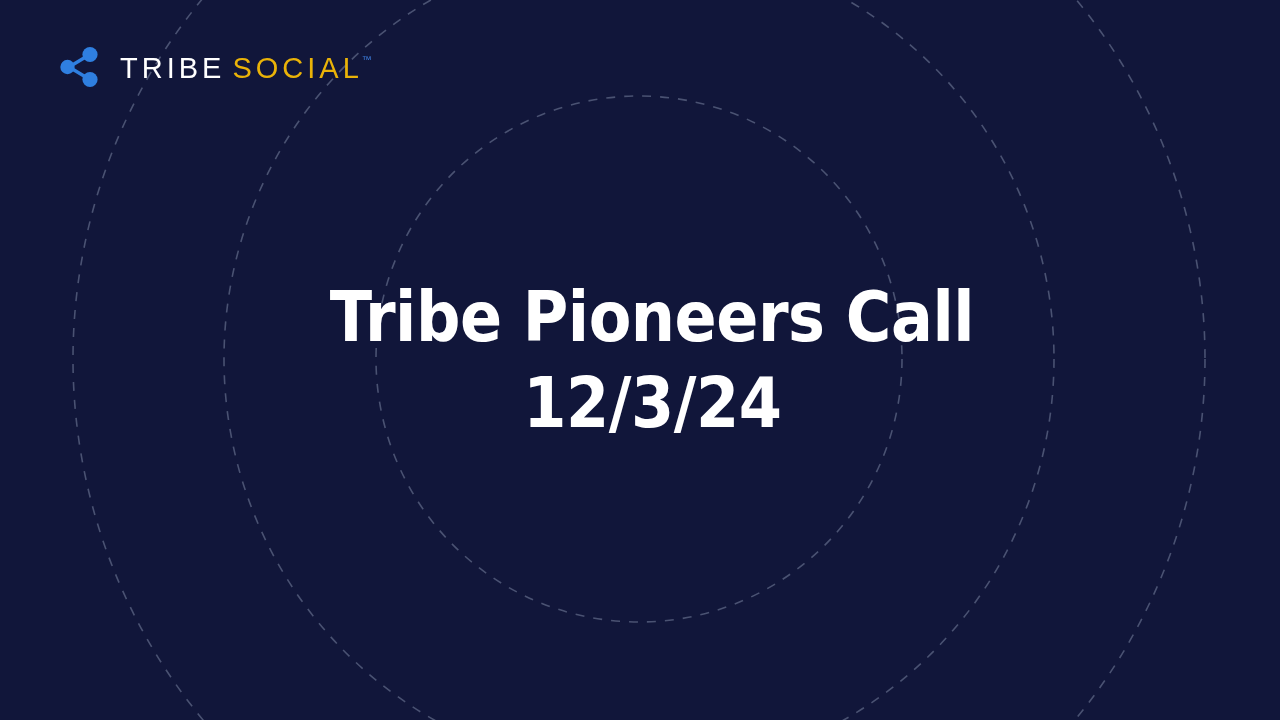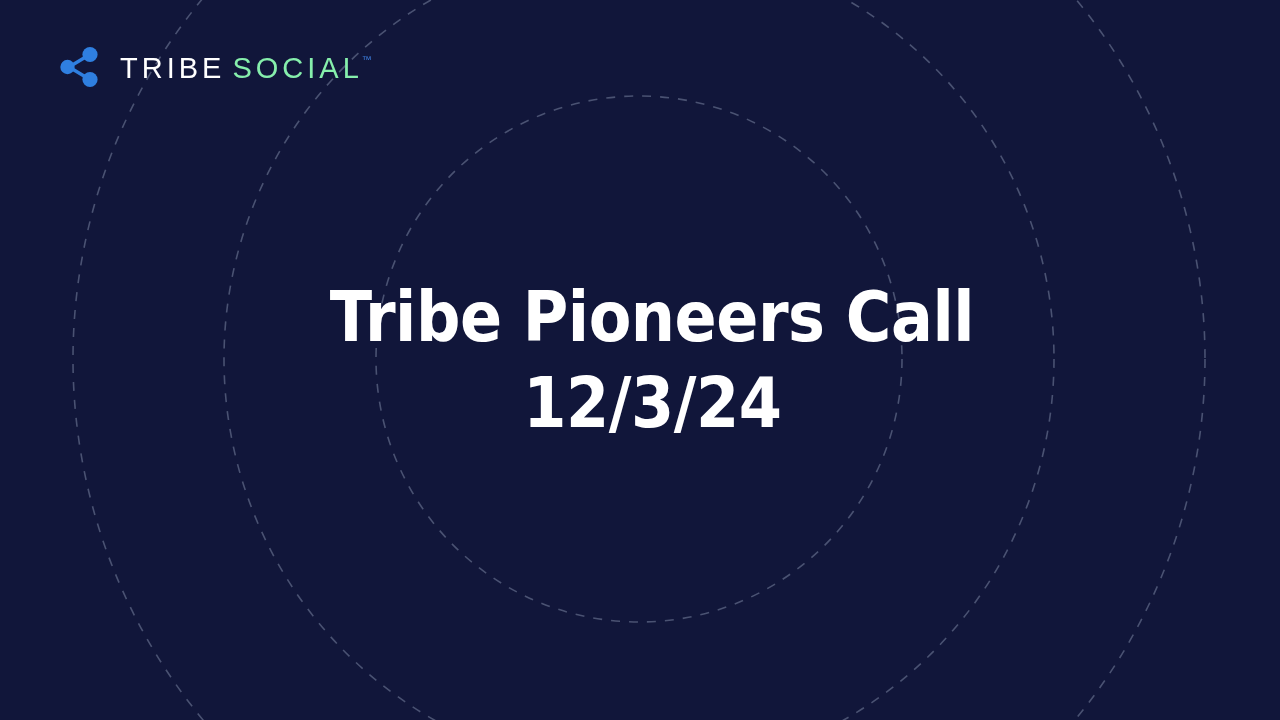--- a/index.html
+++ b/index.html
@@ -57,21 +57,21 @@
     font-size: 29px;
     font-weight: 400;
     letter-spacing: 4.0px;
     color: #ffffff;
   }
   .wm-social {
     font-family: "Liberation Sans", sans-serif;
     font-size: 29px;
     font-weight: 300;
     letter-spacing: 4.0px;
-    color: #86efac;
+    color: #eab308;
     margin-left: 7px;
   }
   .wm-tm {
     font-family: "Liberation Sans", sans-serif;
     font-size: 10px;
     font-weight: 400;
     color: #3d7fe0;
     position: relative;
     top: 1px;
     left: -1px;

